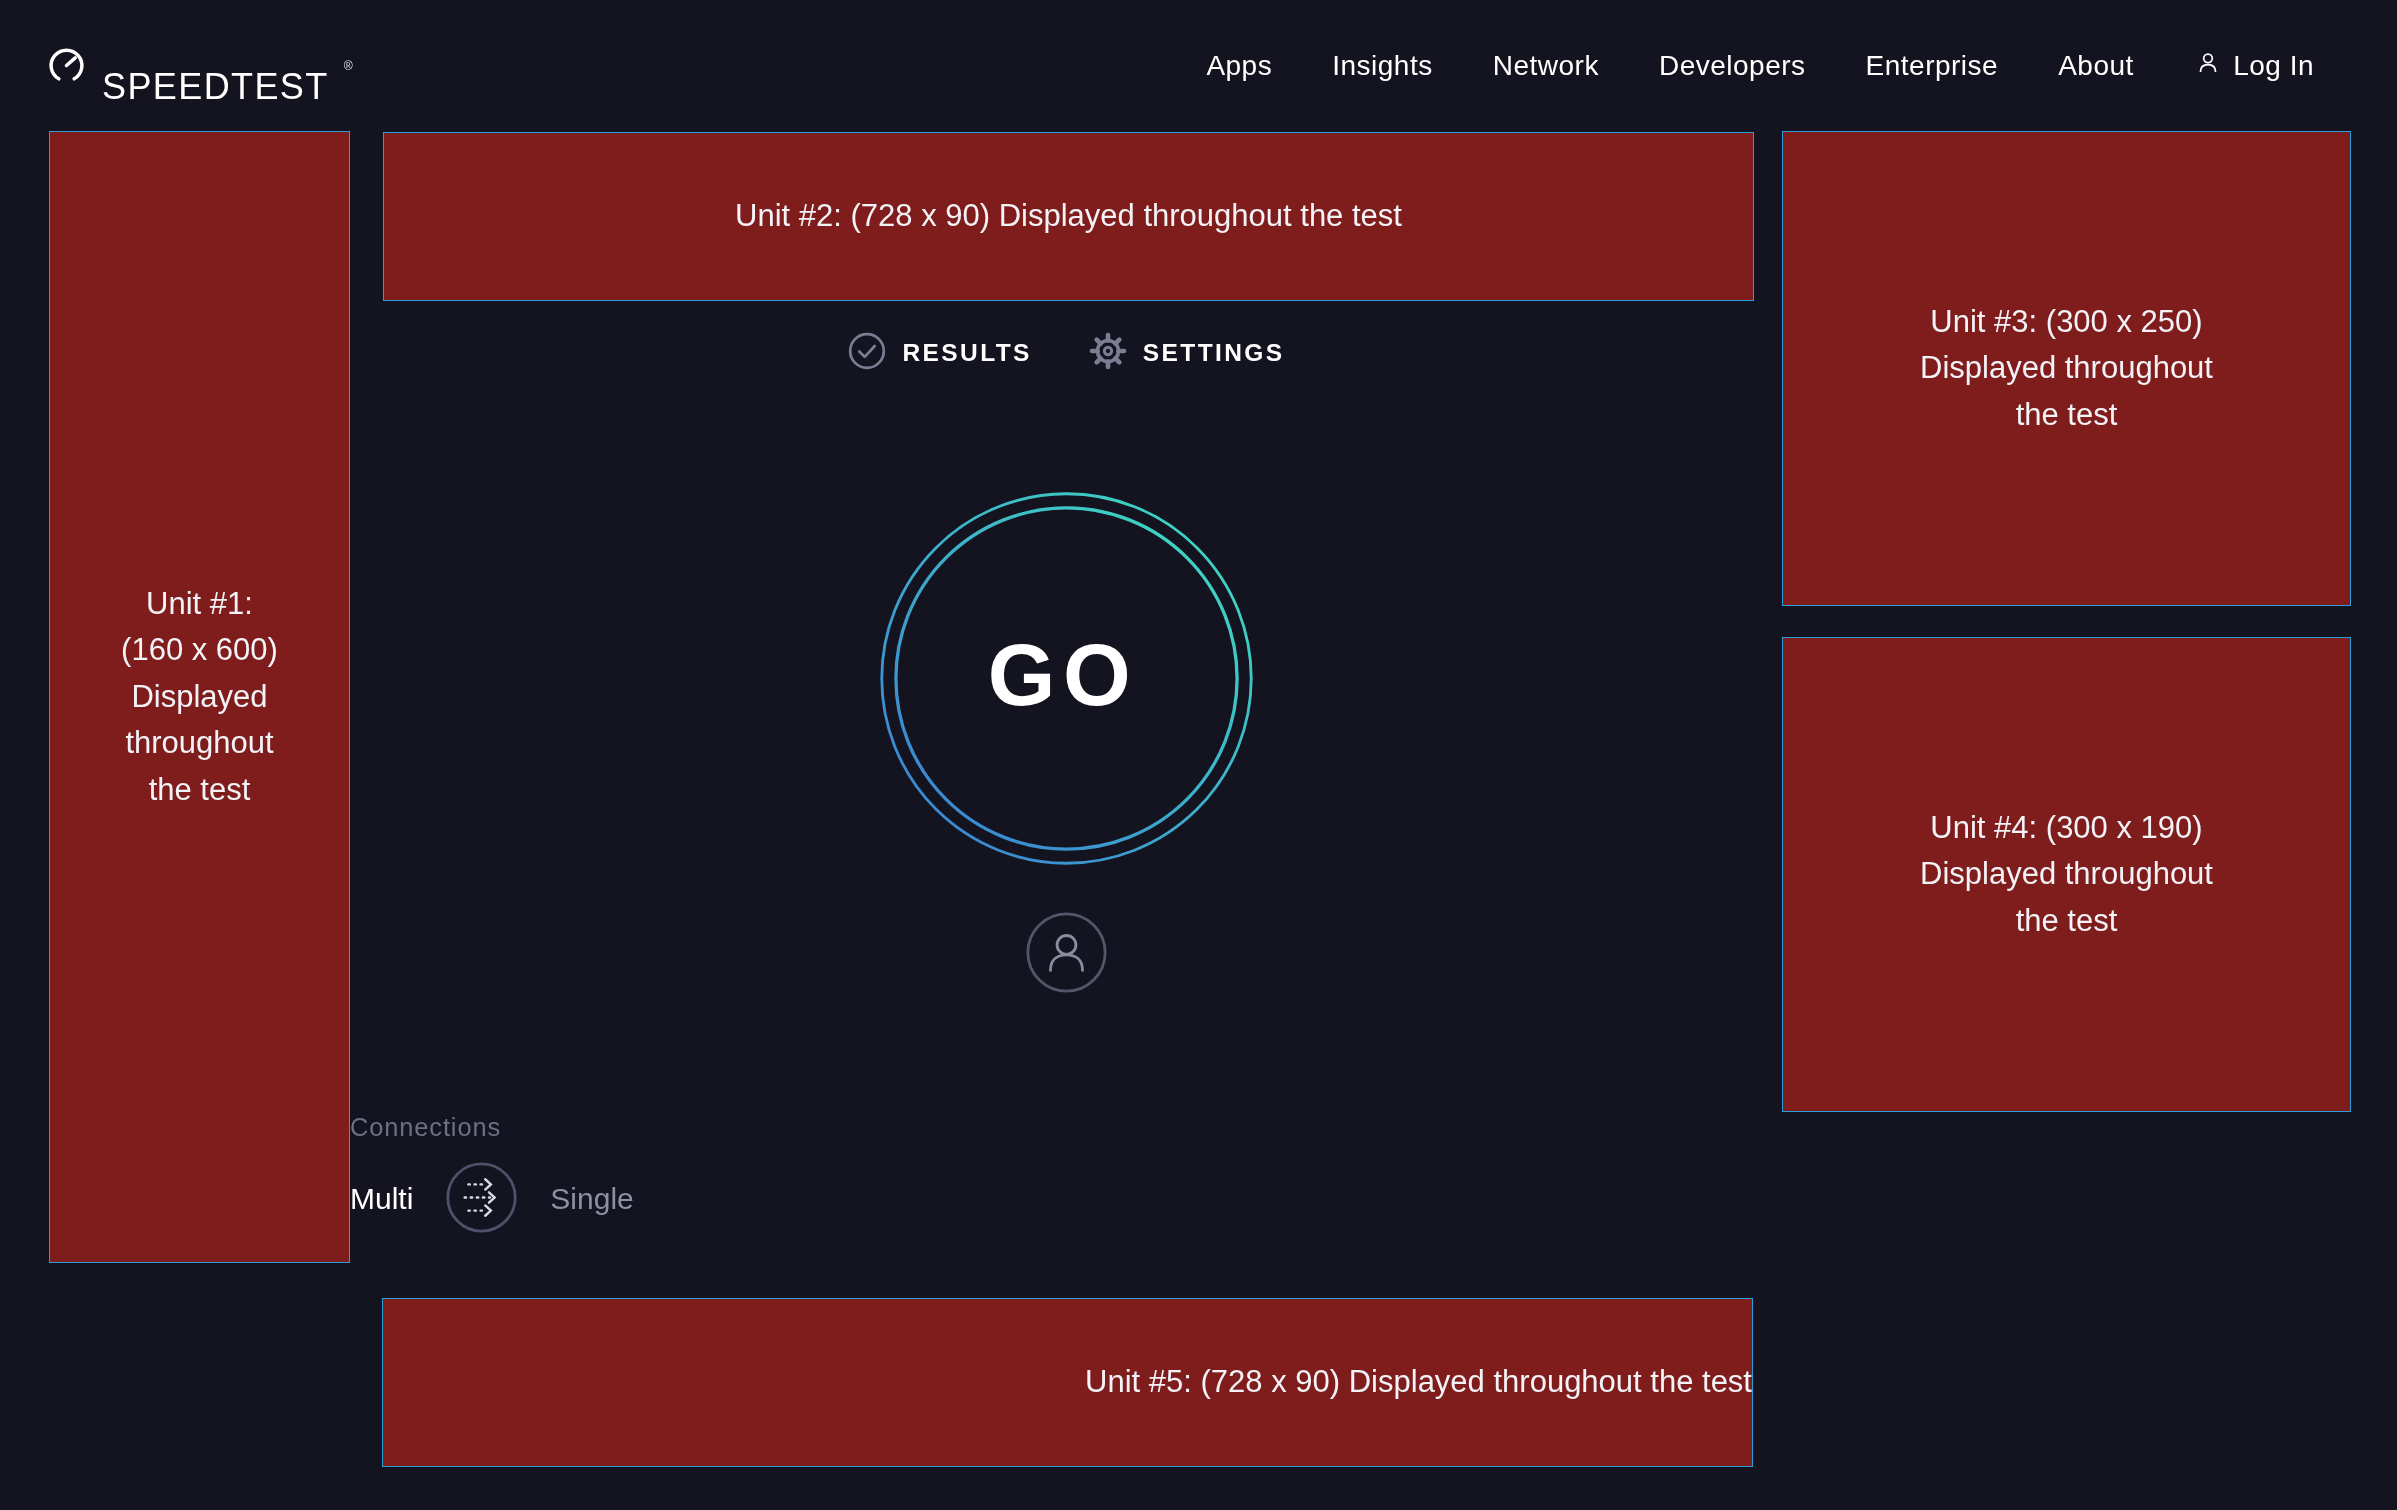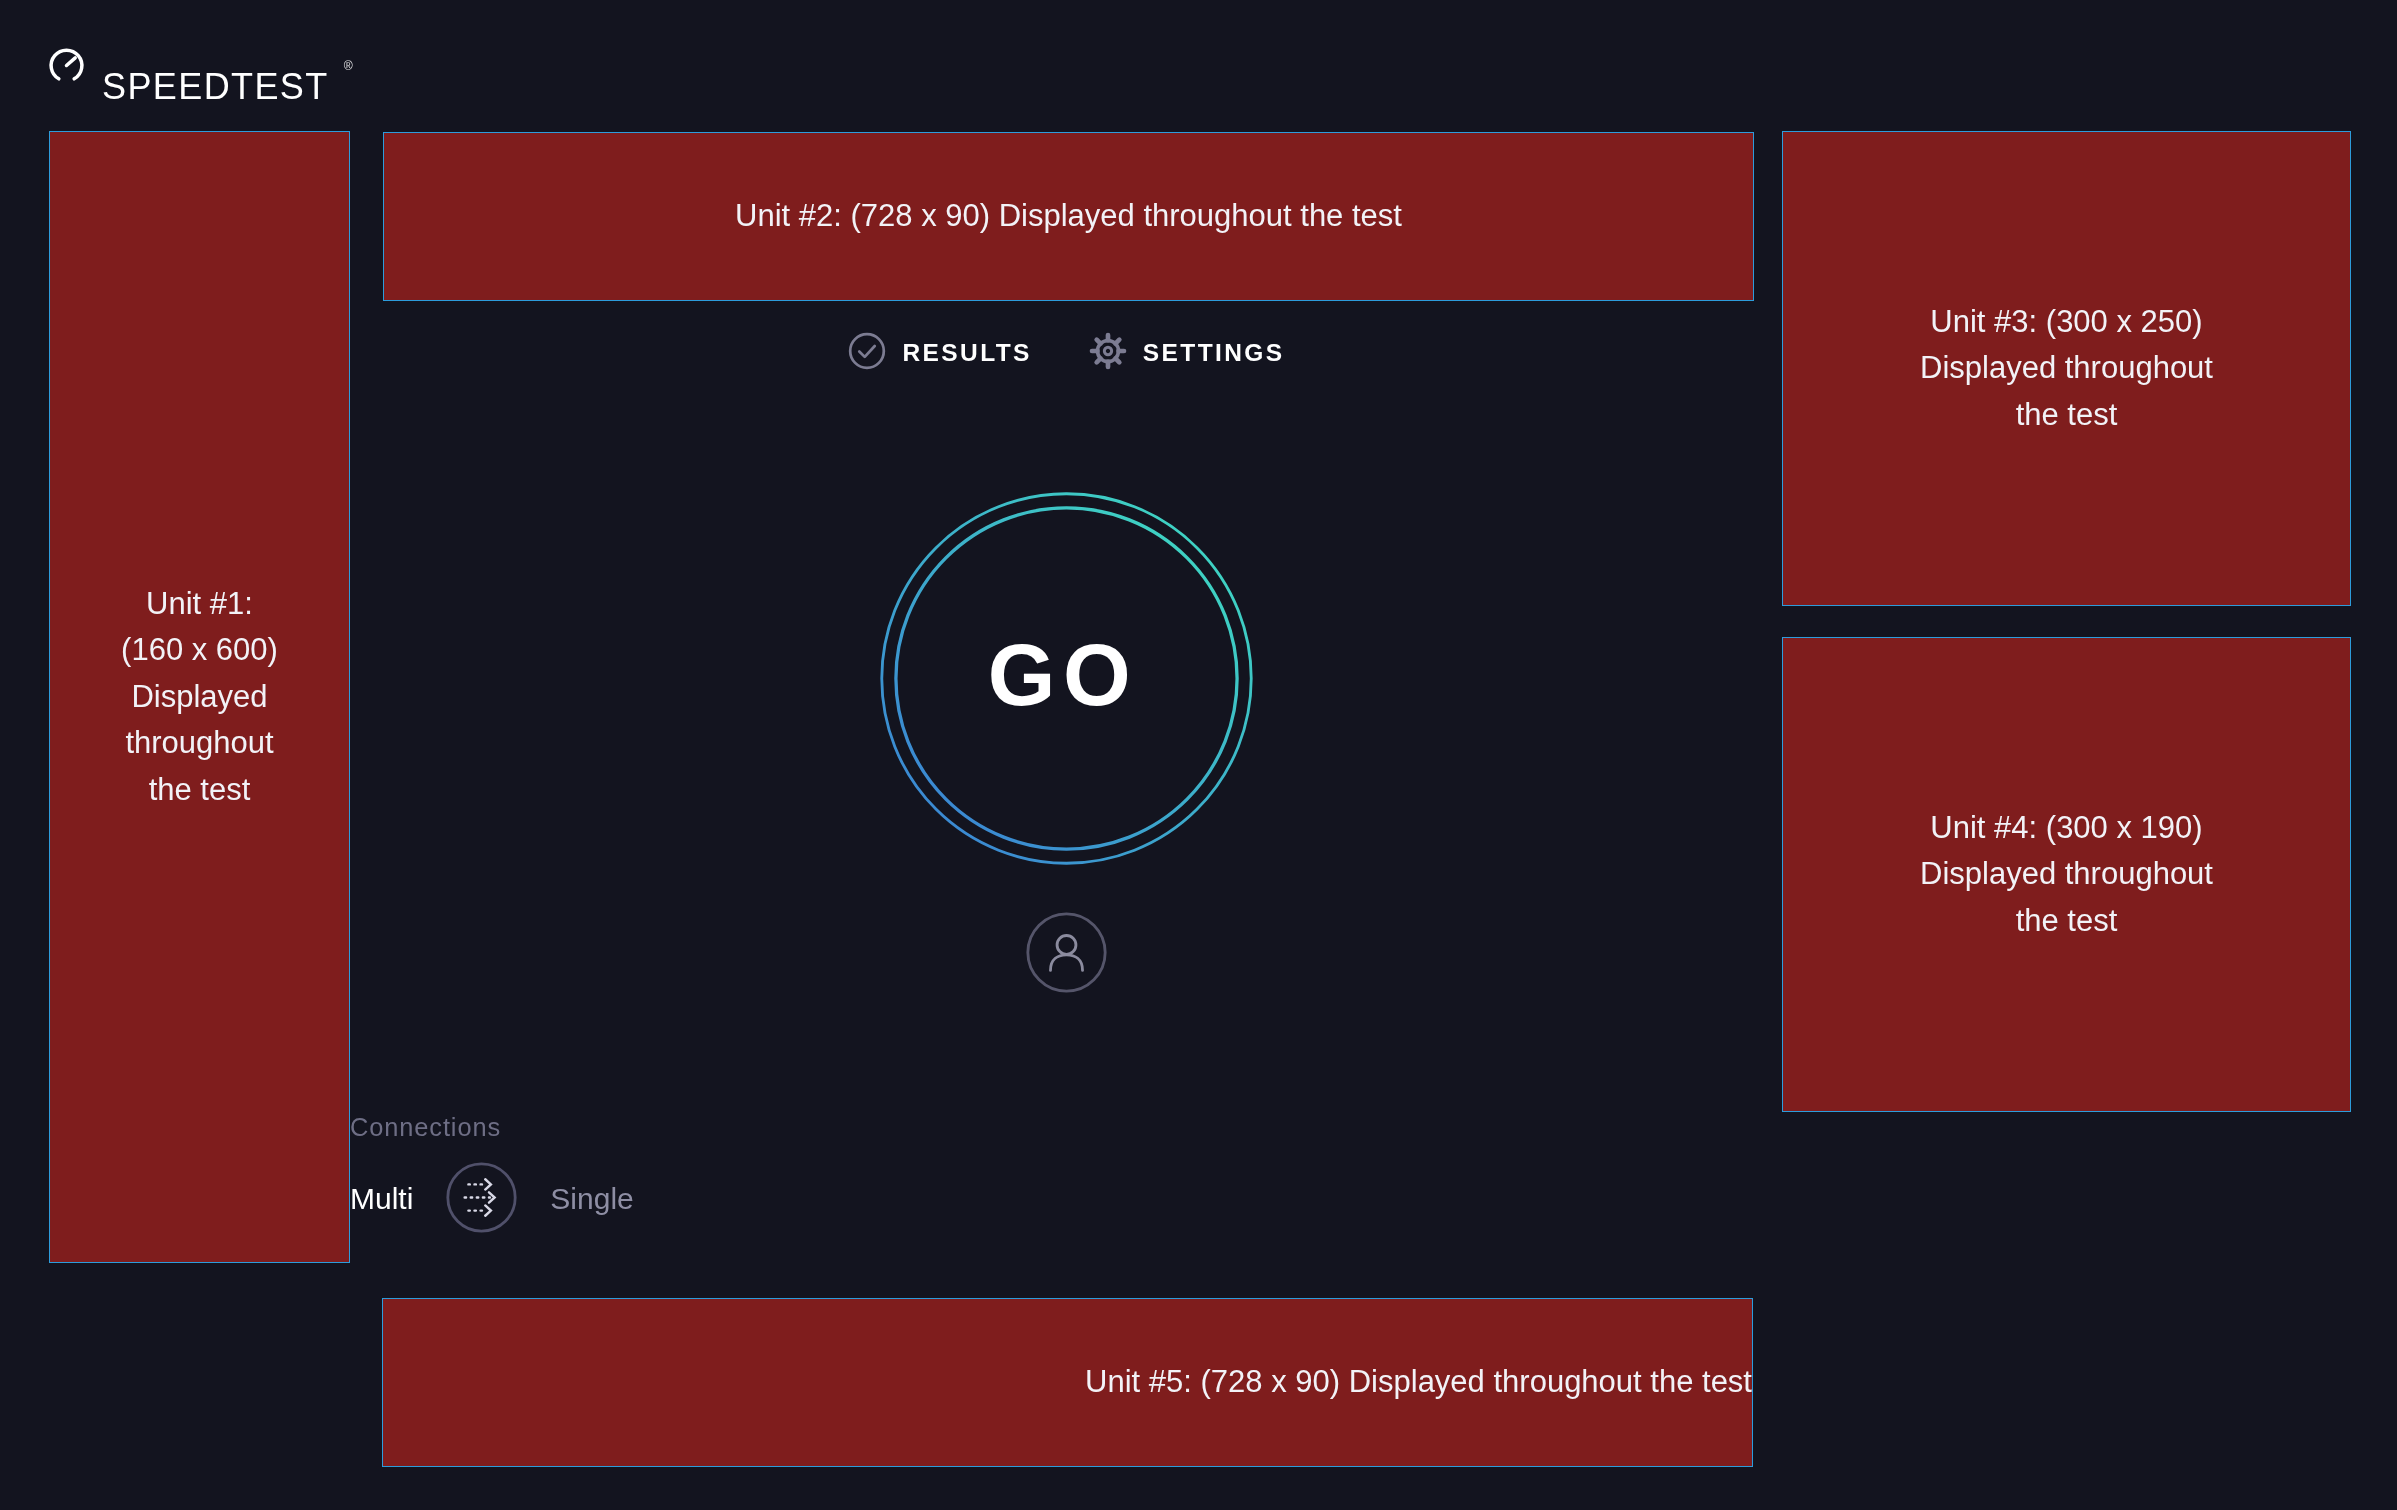--- a/index.html
+++ b/index.html
@@ -69,20 +69,37 @@
     <span>
       <svg width="41" height="41" viewBox="0 0 40 40" fill="none">
         <path d="M 12.5 34 A 15 15 0 1 1 27.5 34" stroke="#fff" stroke-width="3.4" stroke-linecap="round"></path>
         <line x1="20" y1="21" x2="28.5" y2="13.5" stroke="#fff" stroke-width="3.4" stroke-linecap="round"></line>
       </svg>
     </span>
     <span class="logo-text">SPEEDTEST</span>
     <span class="logo-tm">®</span>
   </div>
 
+  <div class="menu">
+    <a href="#">Apps</a>
+    <a href="#">Insights</a>
+    <a href="#">Network</a>
+    <a href="#">Developers</a>
+    <a href="#">Enterprise</a>
+    <a href="#">About</a>
+    <a href="#" class="login">
+      <span>
+        <svg width="28" height="28" viewBox="0 0 24 24" fill="none" stroke="#fff" stroke-width="1.5">
+          <circle cx="12" cy="8" r="3.7"></circle>
+          <path d="M 5.5 19.8 C 5.5 15.2 8.4 13.4 12 13.4 C 15.6 13.4 18.5 15.2 18.5 19.8"></path>
+        </svg>
+      </span>
+      <span>Log In</span>
+    </a>
+  </div>
 </div>
 
 <div id="unit1" class="ad">
   <span>Unit #1:</span>
   <span>(160 x 600)</span>
   <span>Displayed</span>
   <span>throughout</span>
   <span>the test</span>
 </div>
 

